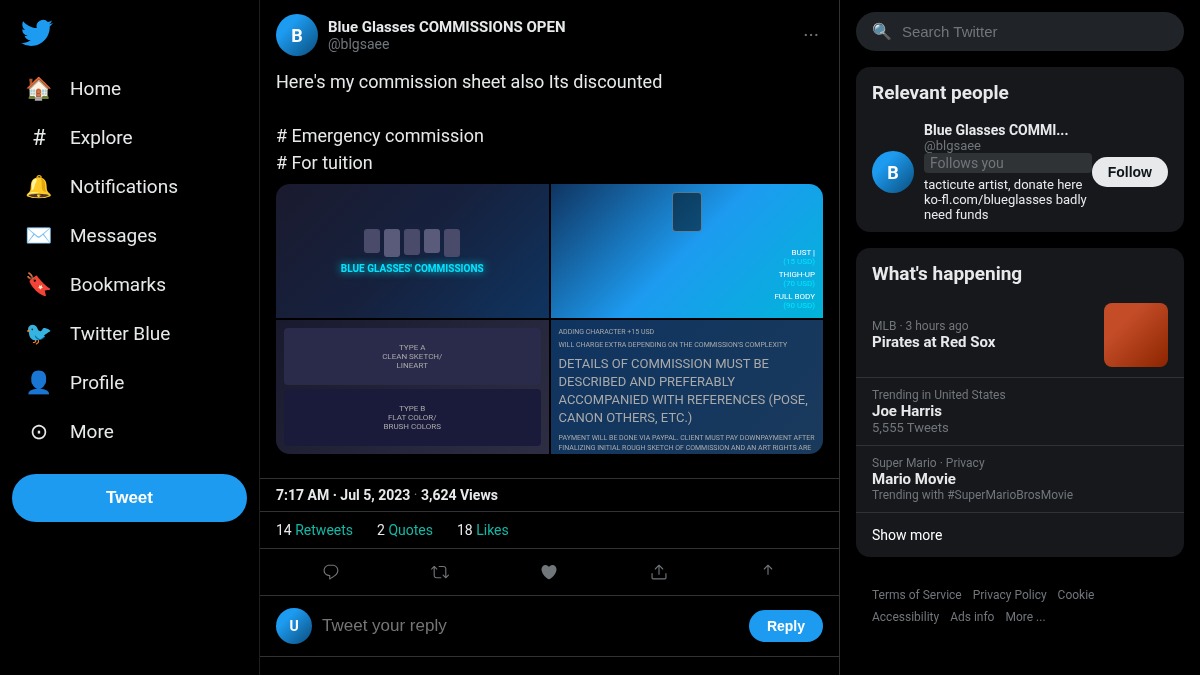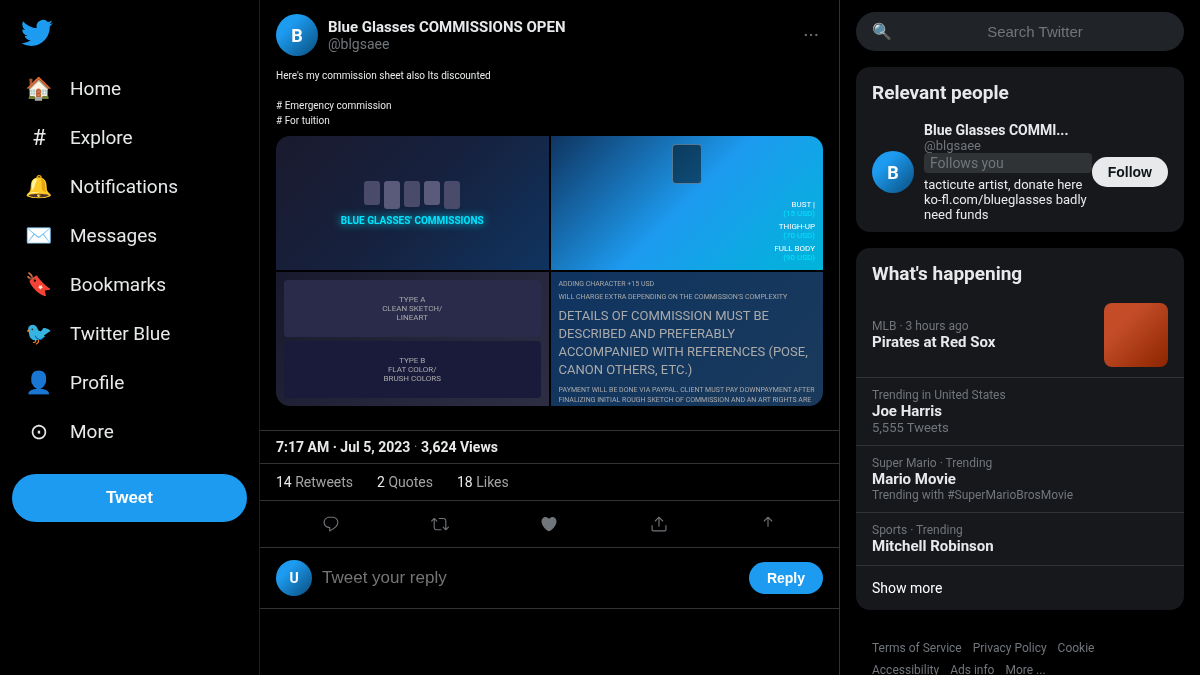--- a/index.html
+++ b/index.html
@@ -122,21 +122,21 @@
     .more-btn {
       color: #71767b;
       font-size: 20px;
       cursor: pointer;
       padding: 4px;
     }
     .tweet-body {
       padding: 4px 16px 12px 16px;
     }
     .tweet-text {
-      font-size: 10px;
+      font-size: 18px;
       line-height: 1.5;
       color: #e7e9ea;
       margin-bottom: 8px;
     }
     .tweet-image-grid {
       border-radius: 14px;
       overflow: hidden;
       display: grid;
       grid-template-columns: 1fr 1fr;
       grid-template-rows: 1fr 1fr;
@@ -180,21 +180,21 @@
     .tweet-meta span { color: #e7e9ea; font-weight: 700; }
     .stats-row {
       display: flex;
       gap: 24px;
       padding: 10px 16px;
       border-top: 1px solid #2f3336;
       border-bottom: 1px solid #2f3336;
       font-size: 14px;
       color: #e7e9ea;
     }
-    .stats-row .stat-label { color: #a3a3a3; }
+    .stats-row .stat-label { color: #14b8a6; }
     .actions-row {
       display: flex;
       justify-content: space-around;
       padding: 4px 16px;
       border-bottom: 1px solid #2f3336;
     }
     .action-btn {
       display: flex;
       align-items: center;
       gap: 6px;
@@ -249,21 +249,20 @@
       gap: 10px;
       margin-bottom: 16px;
     }
     .search-bar input {
       background: transparent;
       border: none;
       outline: none;
       color: #e7e9ea;
       font-size: 15px;
       width: 100%;
-      text-align: center;
     }
     .search-bar input::placeholder { color: #71767b; }
     .section-card {
       background: #16181c;
       border-radius: 14px;
       margin-bottom: 16px;
       overflow: hidden;
     }
     .section-title {
       font-size: 19px;
@@ -562,29 +561,25 @@
       </div>
     </div>
 
     <div class="trending-item">
       <div class="trending-meta">Trending in United States</div>
       <div class="trending-topic">Joe Harris</div>
       <div class="trending-count">5,555 Tweets</div>
     </div>
 
     <div class="trending-item">
-      <div class="trending-meta">Super Mario · Trending</div>
+      <div class="trending-meta">Super Mario · Privacy</div>
       <div class="trending-topic">Mario Movie</div>
       <div class="trending-with">Trending with #SuperMarioBrosMovie</div>
     </div>
 
-    <div class="trending-item">
-      <div class="trending-meta">Sports · Trending</div>
-      <div class="trending-topic">Mitchell Robinson</div>
-    </div>
 
     <div class="show-more">Show more</div>
   </div>
 
   <div class="footer-links">
     <a href="#">Terms of Service</a>
     <a href="#">Privacy Policy</a>
     <a href="#">Cookie</a><br>
     <a href="#">Accessibility</a>
     <a href="#">Ads info</a>

